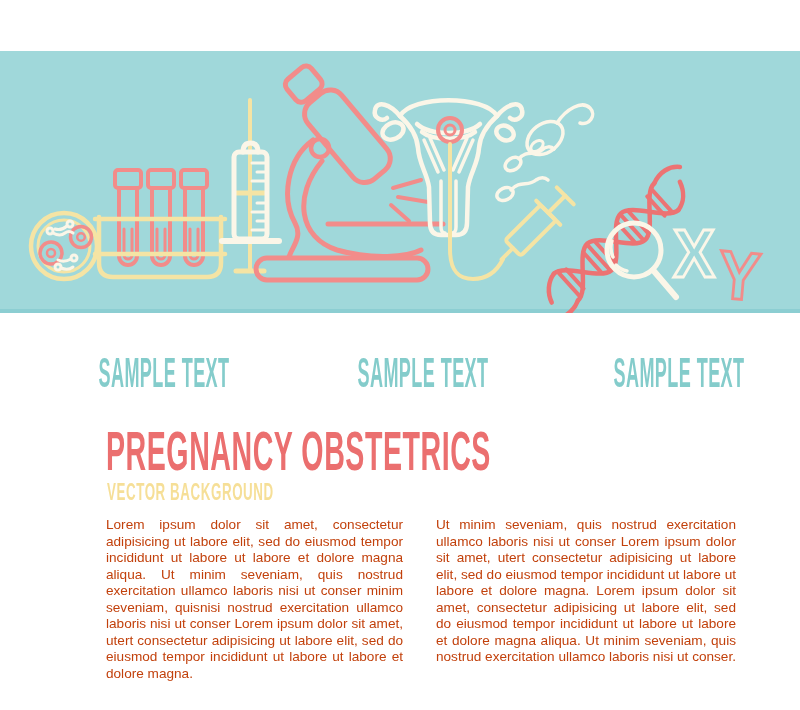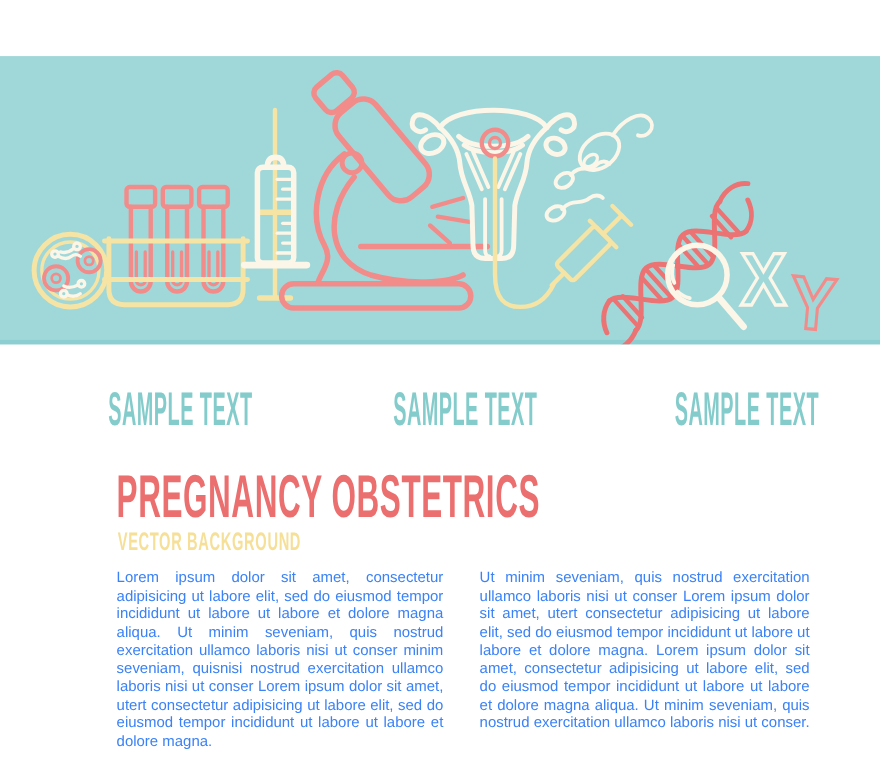--- a/index.html
+++ b/index.html
@@ -24,21 +24,21 @@
     font-size:55px;line-height:1;font-weight:bold;color:#eb6f6f;
     transform:scaleX(0.52);transform-origin:left top;letter-spacing:1px;
   }
   .subtitle{
     position:absolute;left:107px;top:481px;white-space:nowrap;
     font-size:23px;line-height:1;font-weight:bold;color:#f6df97;
     transform:scaleX(0.58);transform-origin:left top;letter-spacing:1px;
   }
   .bodycol{
     position:absolute;top:517px;
-    font-size:13.6px;line-height:16.5px;color:#3b82f6;
+    font-size:13.6px;line-height:16.5px;color:#c2410c;
     text-align:justify;
   }
   .col-left{left:106px;width:297px;}
   .col-right{left:436px;width:300px;}
   .watermark{
     position:absolute;left:576px;top:537px;width:224px;height:54px;
     background:rgba(150,150,150,0.82);
   }
   .wm-logo-text{
     position:absolute;left:12px;top:22px;

